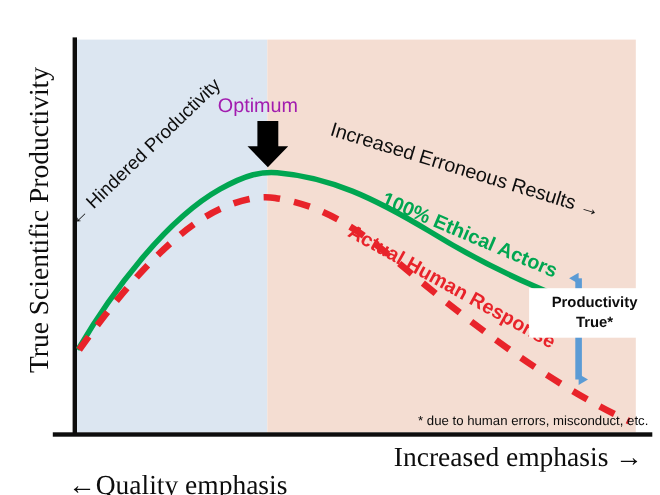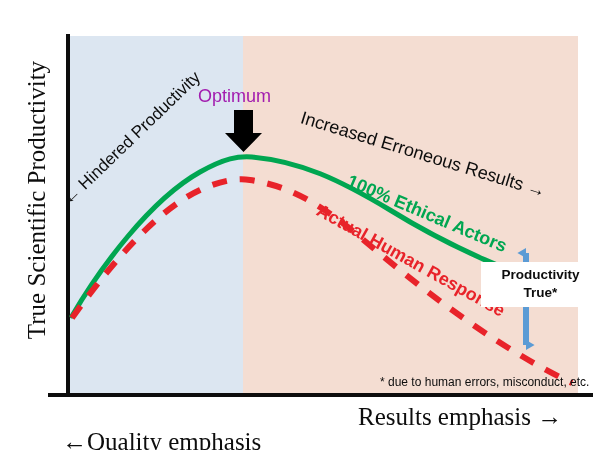--- a/index.html
+++ b/index.html
@@ -202,21 +202,21 @@
     </g>
 
     <g>
       <line x1="526" y1="253" x2="526" y2="263" stroke="#5b9bd5" stroke-width="6" marker-start="url(#mk-up)"></line>
       <line x1="526" y1="300" x2="526" y2="345" stroke="#5b9bd5" stroke-width="6" marker-end="url(#mk-down)"></line>
     </g>
   </svg>
 
   <div id="y-axis-title">True Scientific Productivity</div>
   <div class="x-axis-title" id="x-axis-title-left">←Quality emphasis</div>
-  <div class="x-axis-title" id="x-axis-title-right">Results emphasis →</div>
+  <div class="x-axis-title" id="x-axis-title-right">Increased emphasis →</div>
 
   <div class="ann" id="ann-hindered">← Hindered Productivity</div>
 
   <div id="optimum-label">Optimum</div>
 
   <div class="ann" id="ann-erroneous">Increased Erroneous Results →</div>
 
   <div class="ann" id="ann-ethical">100% Ethical Actors</div>
 
   <div class="ann" id="ann-human-response">Actual Human Response</div>

